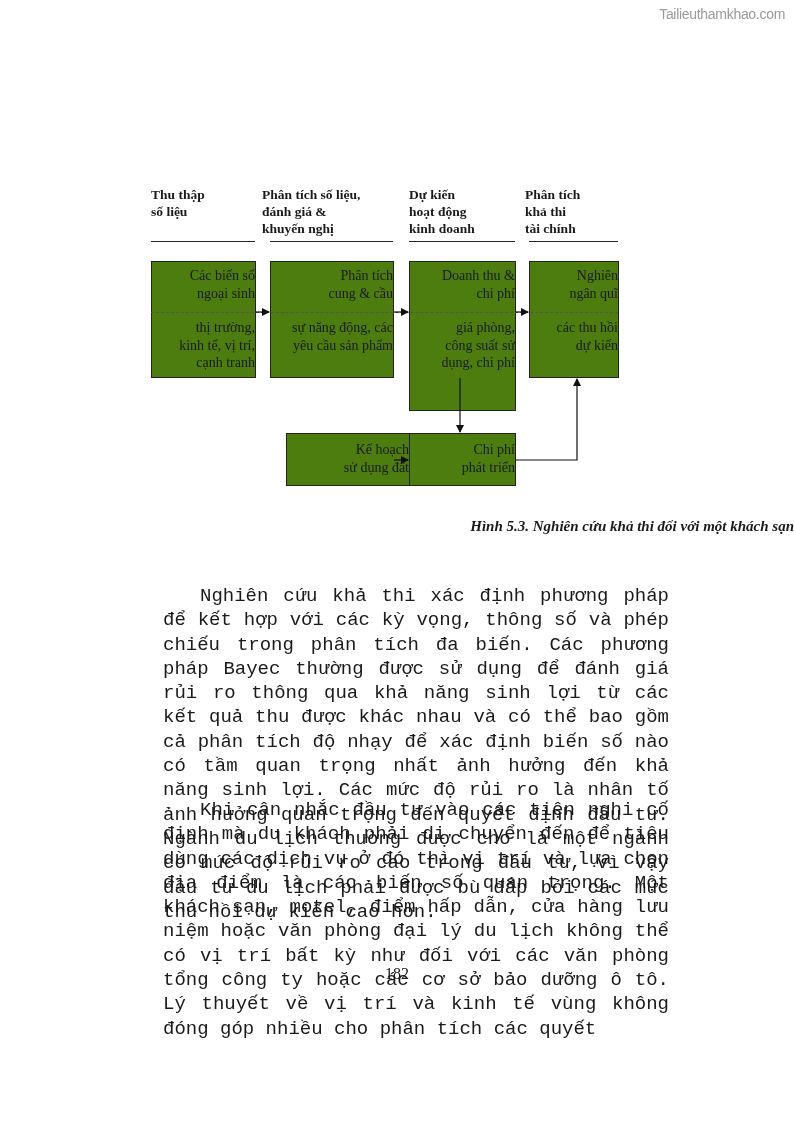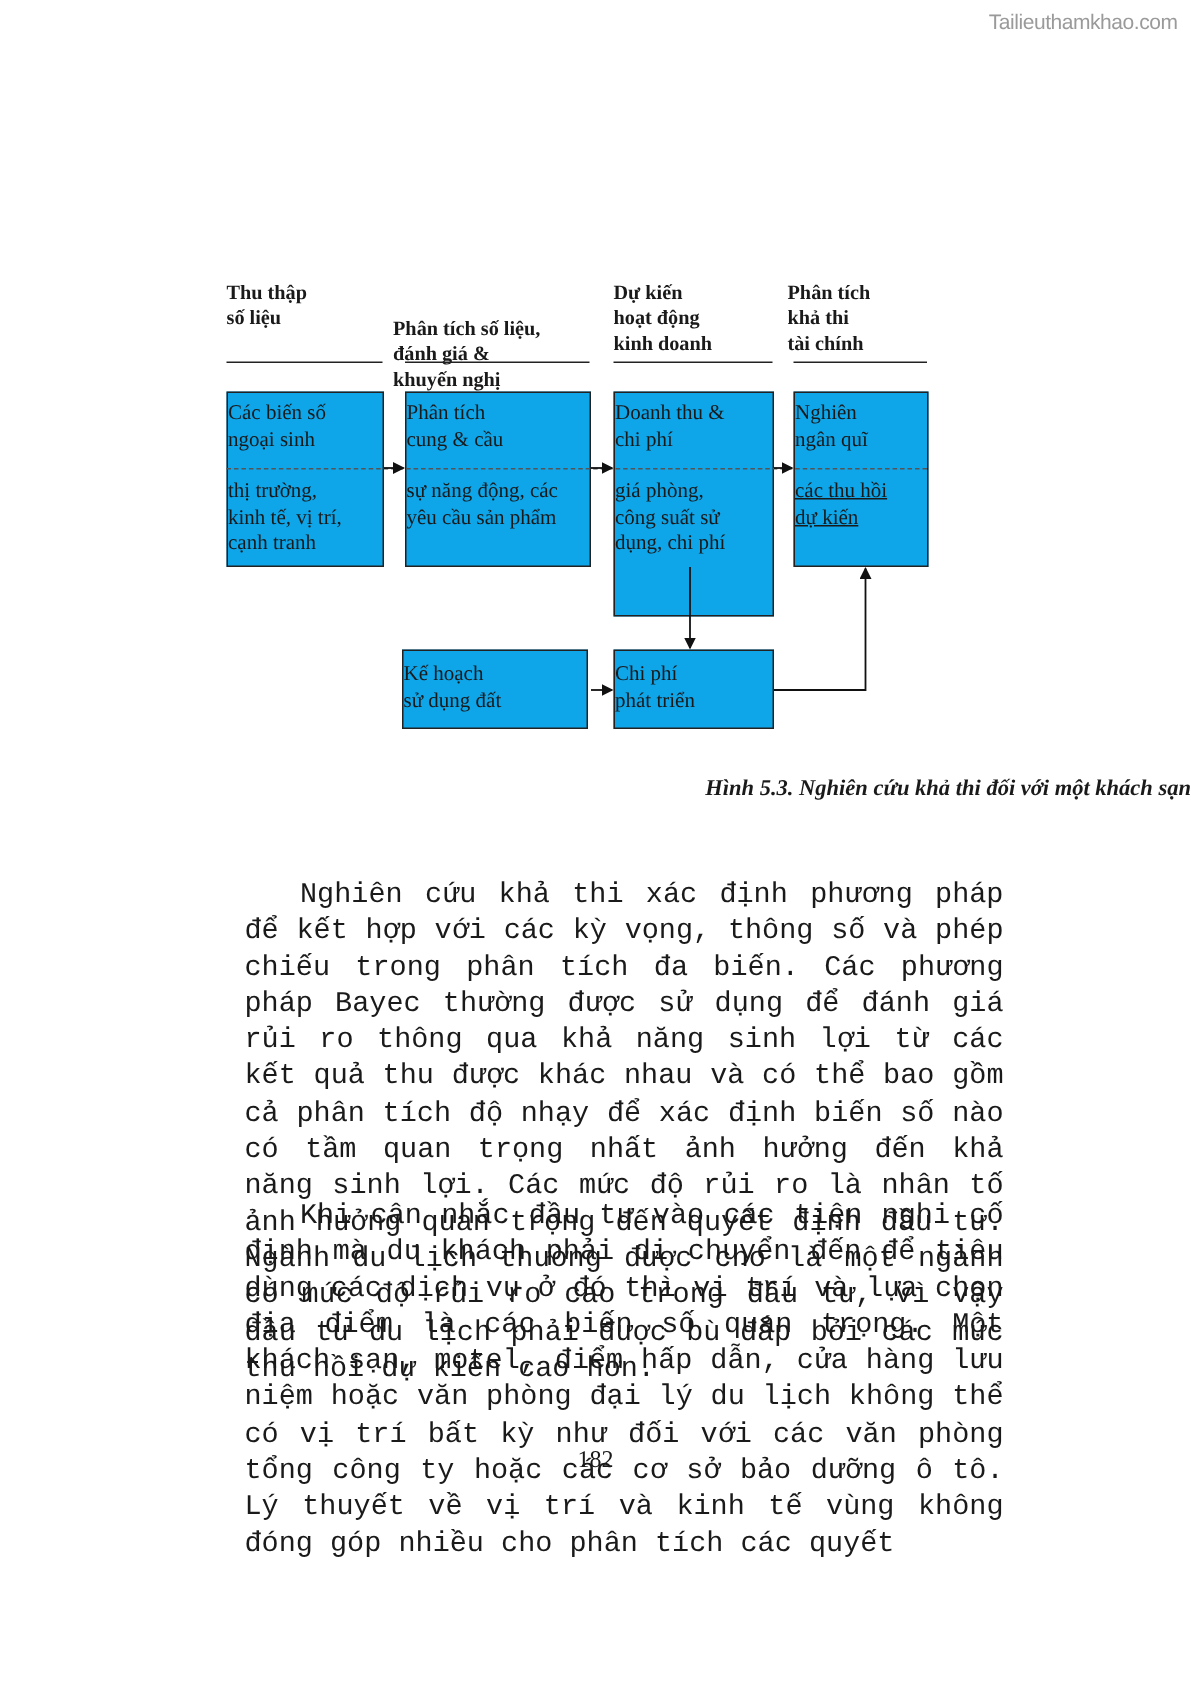--- a/index.html
+++ b/index.html
@@ -12,22 +12,22 @@
       position: absolute; top: 6px; right: 9px;
       font-family: "Liberation Sans", "DejaVu Sans", sans-serif;
       font-size: 14px; color: #9a9a9a; letter-spacing: -0.3px;
     }
     .col-head {
       position: absolute; text-align: left; font-weight: bold;
       font-size: 13.5px; line-height: 17px; top: 186px;
     }
     .hline { position: absolute; top: 241px; height: 0; border-top: 1px solid #222; }
     .box {
-      position: absolute; border: 1px solid #222; background: #0ea5e9;
-      box-sizing: border-box; text-align: left; font-size: 14px; line-height: 17.5px;
+      position: absolute; border: 1px solid #222; background: #4d7c0f;
+      box-sizing: border-box; text-align: right; font-size: 14px; line-height: 17.5px;
     }
     .box .top { position: absolute; left: 0; right: 0; top: 5px; }
     .box .bot { position: absolute; left: 0; right: 0; top: 57px; }
     .dash {
       position: absolute; left: 151px; width: 467px; top: 312px; height: 0;
       border-top: 1px dashed #555;
     }
     svg.arrows { position: absolute; left: 0; top: 0; width: 794px; height: 1123px; pointer-events: none; }
     .caption {
       position: absolute; top: 518px; left: 0; width: 794px; text-align: right;
@@ -42,21 +42,21 @@
     }
   </style>
 </head>
 <body>
 
 <div class="watermark">Tailieuthamkhao.com</div>
 
 <div>
   <div class="col-head" style="left:151px;width:104px;white-space:pre-line;">Thu thập
 số liệu</div>
-  <div class="col-head" style="left:262px;width:140px;white-space:pre-line;margin-top:24px;">Phân tích số liệu,
+  <div class="col-head" style="left:262px;width:140px;white-space:pre-line;">Phân tích số liệu,
 đánh giá &amp;
 khuyến nghị</div>
   <div class="col-head" style="left:409px;width:106px;white-space:pre-line;">Dự kiến
 hoạt động
 kinh doanh</div>
   <div class="col-head" style="left:525px;width:98px;white-space:pre-line;">Phân tích
 khả thi
 tài chính</div>
 
   <div class="hline" style="left:151px;width:104px;"></div>
@@ -80,27 +80,27 @@
   <div class="box" style="left:409px;top:261px;width:107px;height:150px;">
     <div class="top" style="white-space:pre-line;">Doanh thu &amp;
 chi phí</div>
     <div class="bot" style="white-space:pre-line;">giá phòng,
 công suất sử
 dụng, chi phí</div>
   </div>
   <div class="box" style="left:529px;top:261px;width:90px;height:117px;">
     <div class="top" style="white-space:pre-line;">Nghiên
 ngân quĩ</div>
-    <div class="bot" style="white-space:pre-line;text-decoration:underline;">các thu hồi
+    <div class="bot" style="white-space:pre-line;">các thu hồi
 dự kiến</div>
   </div>
 
   <div class="dash"></div>
 
-  <div class="box" style="left:268px;top:433px;width:124px;height:53px;">
+  <div class="box" style="left:286px;top:433px;width:124px;height:53px;">
     <div class="top" style="top:7px;white-space:pre-line;">Kế hoạch
 sử dụng đất</div>
   </div>
   <div class="box" style="left:409px;top:433px;width:107px;height:53px;">
     <div class="top" style="top:7px;white-space:pre-line;">Chi phí
 phát triển</div>
   </div>
 
   <svg class="arrows" xmlns="http://www.w3.org/2000/svg">
     <defs>

